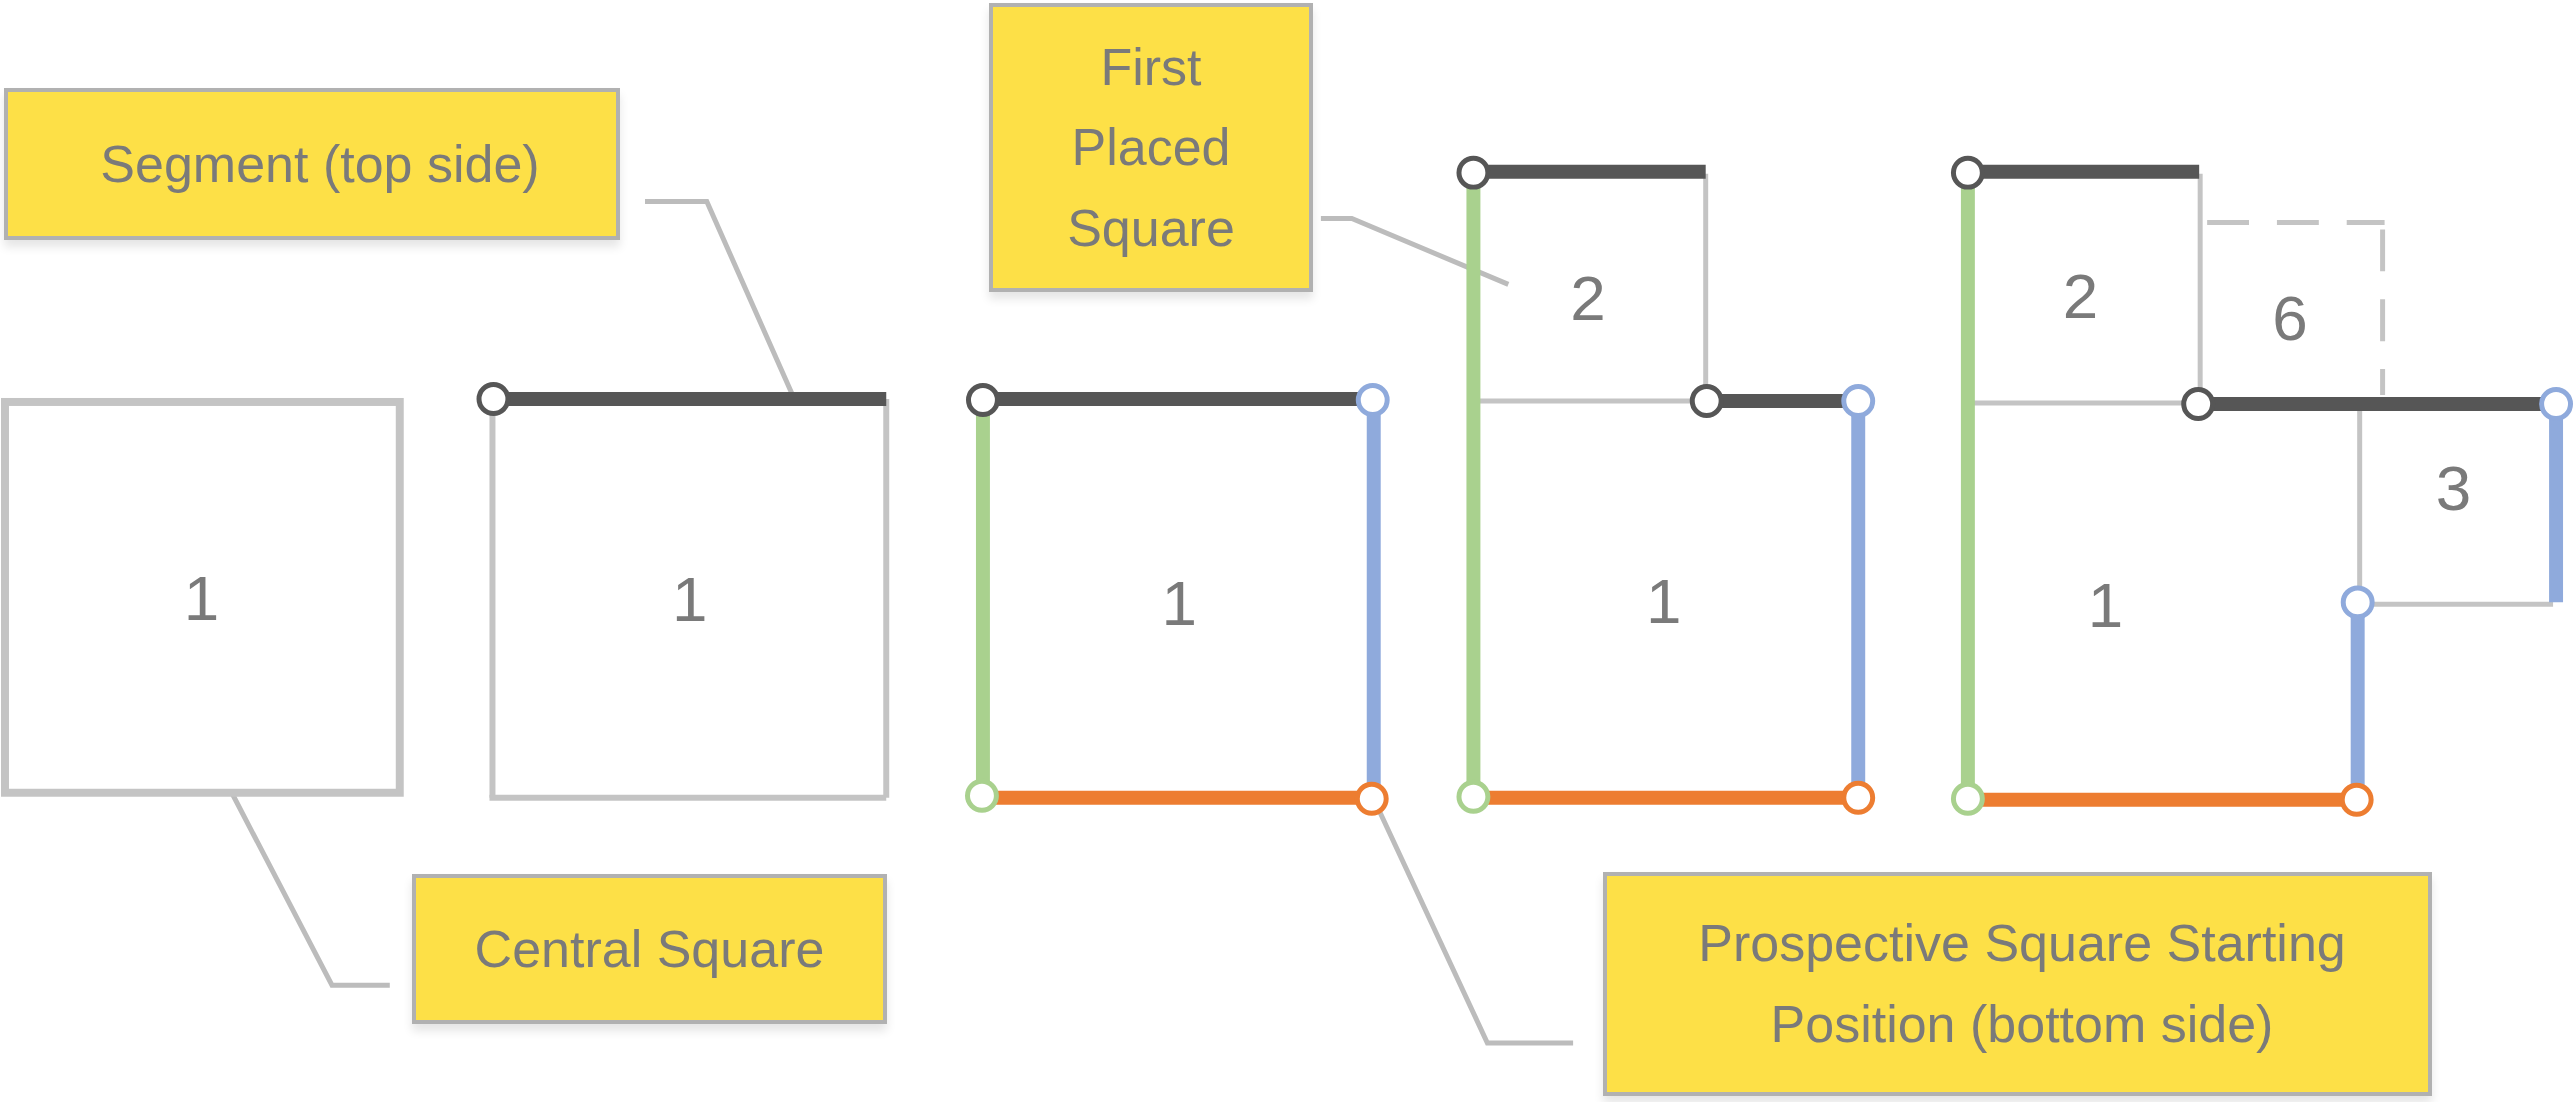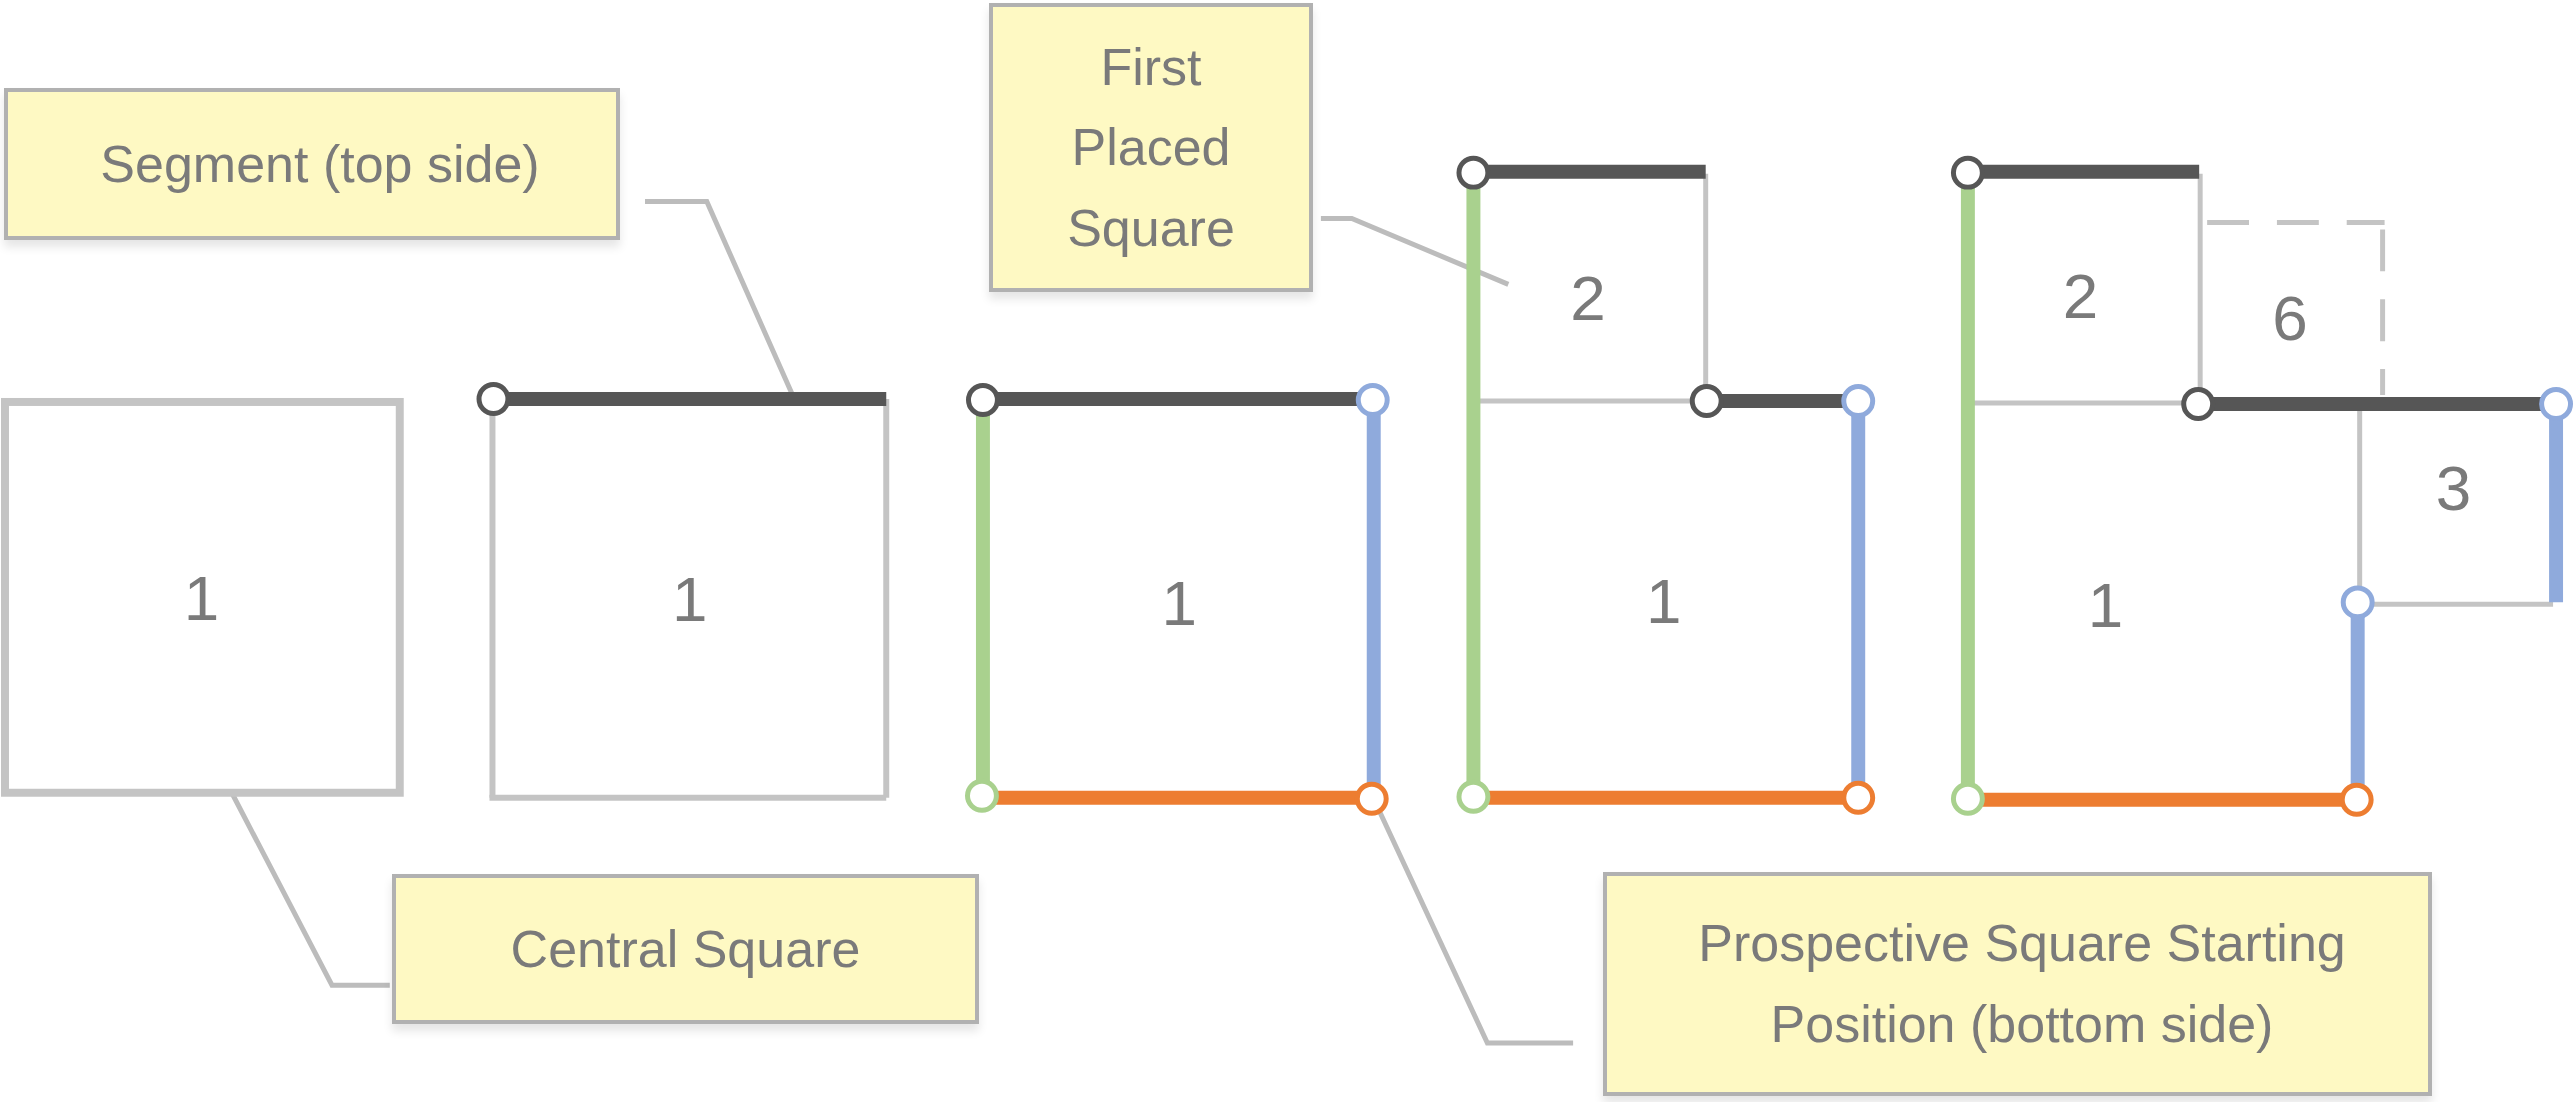--- a/index.html
+++ b/index.html
@@ -13,21 +13,21 @@
   }
   svg.diagram{
     position:absolute;
     left:0;top:0;
     width:2576px;
     height:1103px;
   }
   .callout{
     position:absolute;
     box-sizing:border-box;
-    background:#fef9c3;
+    background:#fde047;
     border:4px solid #b1b1b1;
     box-shadow:0 7px 9px rgba(0,0,0,0.10);
     display:flex;
     align-items:center;
     justify-content:center;
     text-align:center;
     color:#7a7a7a;
     font-size:52px;
     line-height:1.55;
     white-space:pre-line;
@@ -103,21 +103,21 @@
     </svg>
 
   <div class="callout" style="left: 4px; top: 88px; width: 616px; height: 152px; padding-left: 16px;">
     <span>Segment (top side)</span>
   </div>
   <div class="callout" style="left: 989px; top: 3px; width: 324px; height: 289px;">
     <span>First
 Placed
 Square</span>
   </div>
-  <div class="callout" style="left: 392px; top: 874px; width: 587px; height: 150px;">
+  <div class="callout" style="left: 412px; top: 874px; width: 475px; height: 150px;">
     <span>Central Square</span>
   </div>
   <div class="callout" style="left: 1603px; top: 872px; width: 829px; height: 224px; padding-left: 9px;">
     <span>Prospective Square Starting
 Position (bottom side)</span>
   </div>
 </div>
 
 
 </body></html>

